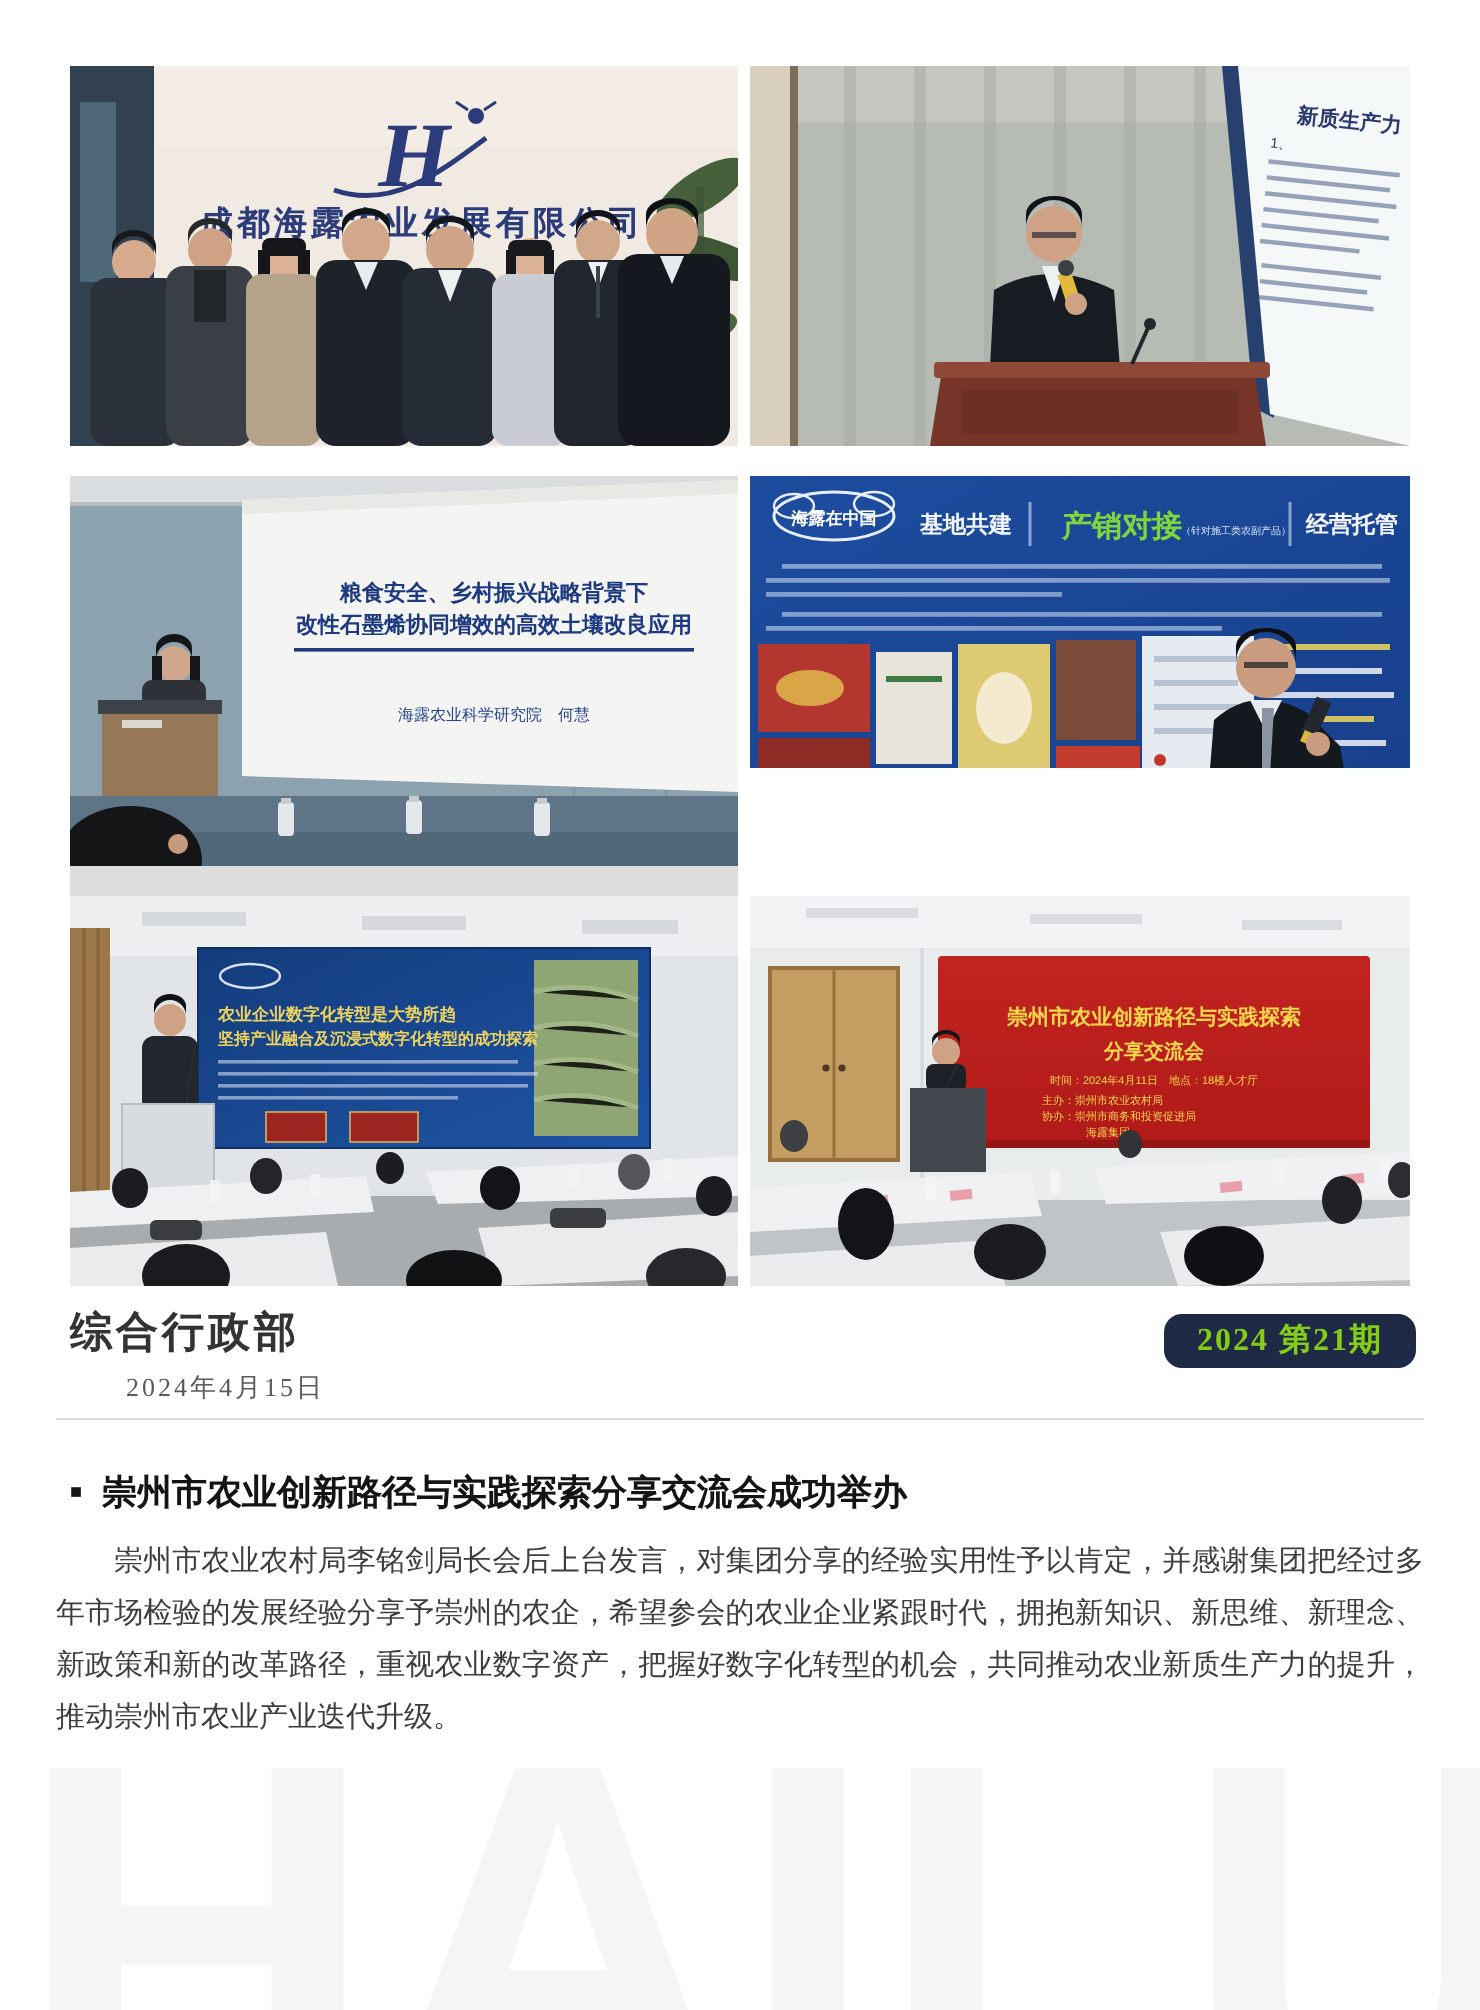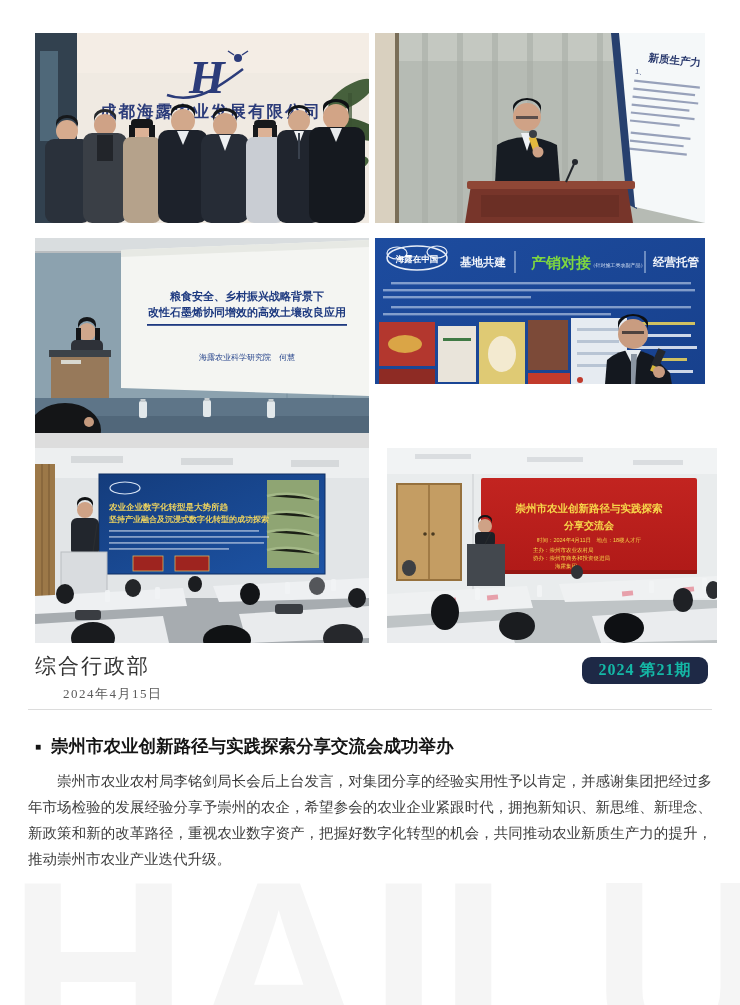--- a/index.html
+++ b/index.html
@@ -8,28 +8,28 @@
   .watermark{position:absolute;left:8px;top:845px;font-size:250px;font-weight:bold;line-height:1;
              color:rgba(80,80,80,0.055);letter-spacing:0px;z-index:0;user-select:none;
              font-family:"Liberation Sans",sans-serif;}
   .photo{position:absolute;overflow:hidden;z-index:1;background:#ddd;}
   .photo svg{display:block;font-family:"Liberation Sans","DejaVu Sans",sans-serif;}
   .p1{left:35px;top:33px;width:334px;height:190px;}
   .p2{left:375px;top:33px;width:330px;height:190px;}
   .p3{left:35px;top:238px;width:334px;height:250px;text-decoration:underline;}
   .p4{left:375px;top:238px;width:330px;height:146px;}
   .p5{left:35px;top:448px;width:334px;height:195px;}
-  .p6{left:387px;top:448px;width:330px;height:195px;}
+  .p6{left:375px;top:448px;width:330px;height:195px;}
   .dept-block{position:absolute;left:35px;top:652px;z-index:1;}
-  .dept-name{font-family:"Liberation Serif","DejaVu Serif",serif;font-weight:normal;font-size:21px;
+  .dept-name{font-family:"Liberation Serif","DejaVu Serif",serif;font-weight:bold;font-size:21px;
              color:#333333;letter-spacing:2px;}
   .pub-date{font-family:"Liberation Serif","DejaVu Serif",serif;font-size:13px;color:#5a5a5a;
             margin-top:5px;letter-spacing:1.5px;margin-left:28px;}
   .issue-badge{position:absolute;left:582px;top:657px;width:126px;height:27px;background:#1e2946;
-            color:#14b8a6;border-radius:9px;display:flex;align-items:center;justify-content:center;
+            color:#84cc16;border-radius:9px;display:flex;align-items:center;justify-content:center;
             font-family:"Liberation Serif","DejaVu Serif",serif;font-weight:bold;font-size:16px;
             letter-spacing:1px;z-index:1;}
   .divider{position:absolute;left:28px;top:709px;width:684px;border:0;margin:0;
            border-top:1px solid #dcdcdc;z-index:1;}
   .headline{position:absolute;left:35px;top:734px;display:flex;align-items:center;gap:10px;
             font-weight:bold;font-size:17.5px;color:#141414;z-index:1;}
   .bullet{font-size:10px;line-height:1;transform:translateY(1px);}
   .article-body{position:absolute;left:28px;top:768px;width:684px;font-size:14.5px;line-height:26px;
             color:#3e3e3e;text-align:justify;z-index:1;}
   .article-body p{margin:0 0 8px 0;text-indent:2em;}

